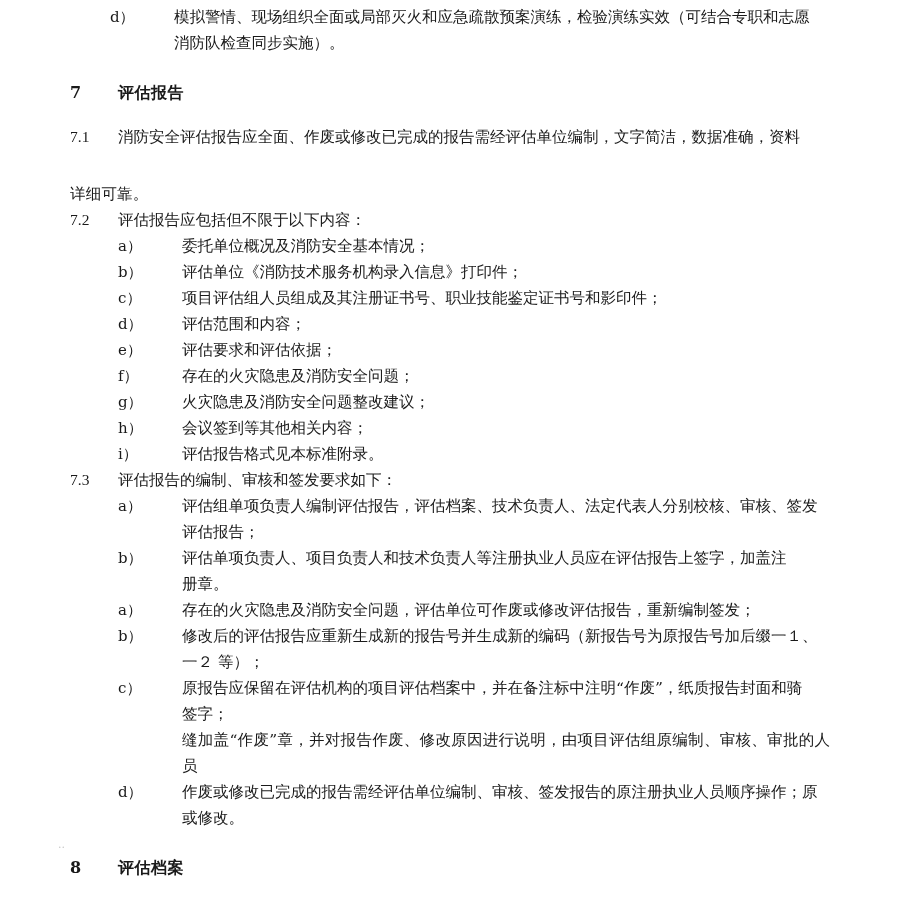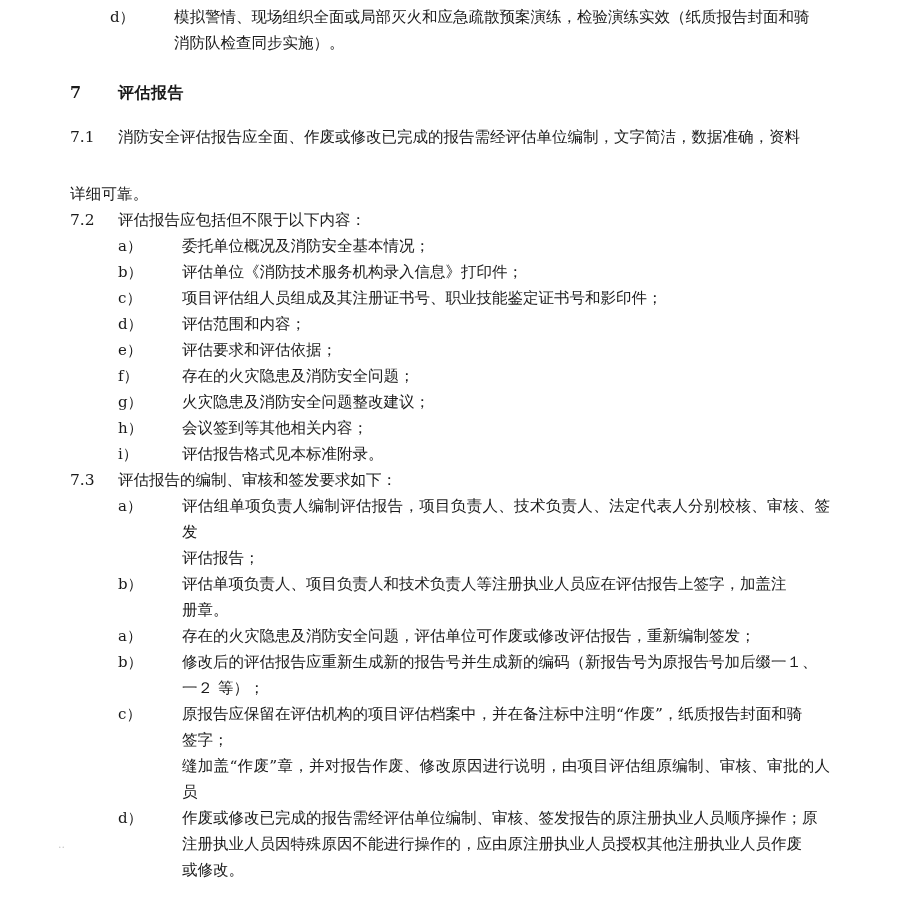--- a/index.html
+++ b/index.html
@@ -55,20 +55,21 @@
     font-size: 15.5px;
     line-height: 26px;
     text-align: justify;
   }
 
   
   .lvl-num {            
     display: flex;
     align-items: flex-start;
     margin-top: 0;
+    font-family: Liberation Serif, serif;
   }
   .lvl-num .num {
     flex: 0 0 48px;
     font-size: 15.5px;
     line-height: 26px;
   }
   .lvl-num .txt {
     flex: 1 1 auto;
     font-size: 15.5px;
     line-height: 26px;
@@ -115,21 +116,21 @@
 <body>
 
 <div class="page">
 
   <div class="scan-dot" style="left:58px; top:838px;">..</div>
 
   <div class="content">
 
     <div class="item indent-a-top">
       <span class="marker">d）</span>
-      <span class="body">模拟警情、现场组织全面或局部灭火和应急疏散预案演练，检验演练实效（纸质报告封面和骑</span>
+      <span class="body">模拟警情、现场组织全面或局部灭火和应急疏散预案演练，检验演练实效（可结合专职和志愿</span>
     </div>
     <div class="item indent-a-top">
       <span class="marker"></span>
       <span class="body">消防队检查同步实施）。</span>
     </div>
 
     <div class="gap-l"></div>
 
     <h2 class="section">
       <span class="sec-num">7</span>
@@ -186,21 +187,21 @@
       <span class="body">评估报告格式见本标准附录。</span>
     </div>
 
     <div class="lvl-num">
       <span class="num">7.3</span>
       <span class="txt">评估报告的编制、审核和签发要求如下：</span>
     </div>
 
     <div class="item indent-a">
       <span class="marker">a）</span>
-      <span class="body">评估组单项负责人编制评估报告，项目负责人、技术负责人、法定代表人分别校核、审核、签发</span>
+      <span class="body">评估组单项负责人编制评估报告，评估档案、技术负责人、法定代表人分别校核、审核、签发</span>
     </div>
     <div class="item indent-a">
       <span class="marker"></span>
       <span class="body">评估报告；</span>
     </div>
     <div class="item indent-a">
       <span class="marker">b）</span>
       <span class="body">评估单项负责人、项目负责人和技术负责人等注册执业人员应在评估报告上签字，加盖注</span>
     </div>
     <div class="item indent-a">
@@ -232,24 +233,20 @@
       <span class="body">签字；</span>
     </div>
     <div class="item indent-a">
       <span class="marker"></span>
       <span class="body">缝加盖“作废”章，并对报告作废、修改原因进行说明，由项目评估组原编制、审核、审批的人员</span>
     </div>
 
     <div class="item indent-a">
       <span class="marker">d）</span>
       <span class="body">作废或修改已完成的报告需经评估单位编制、审核、签发报告的原注册执业人员顺序操作；原</span>
-    </div>
-    <div class="item indent-a">
-      <span class="marker"></span>
-      <span class="body">注册执业人员因特殊原因不能进行操作的，应由原注册执业人员授权其他注册执业人员作废</span>
     </div>
     <div class="item indent-a">
       <span class="marker"></span>
       <span class="body">或修改。</span>
     </div>
 
     <div class="gap-l"></div>
 
     <h2 class="section">
       <span class="sec-num">8</span>

